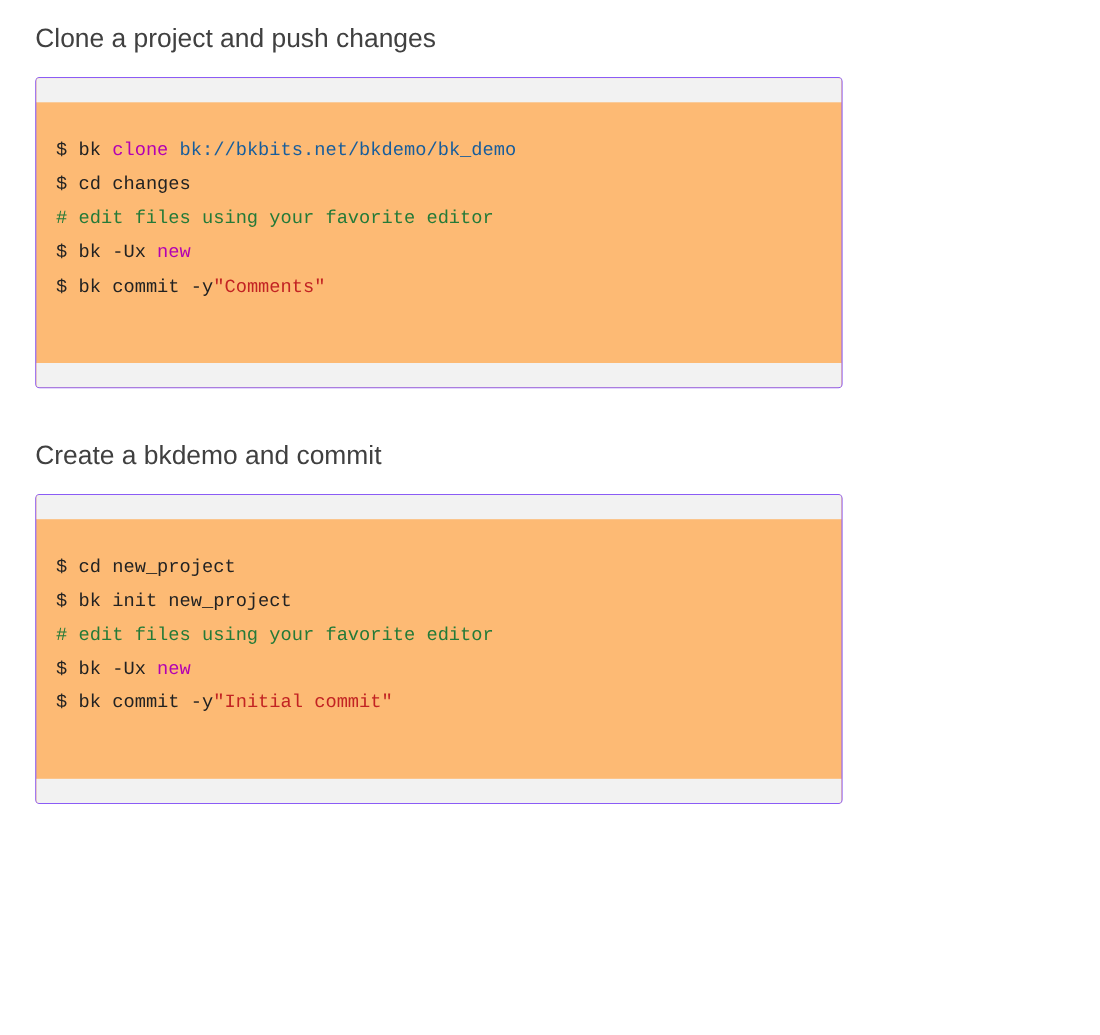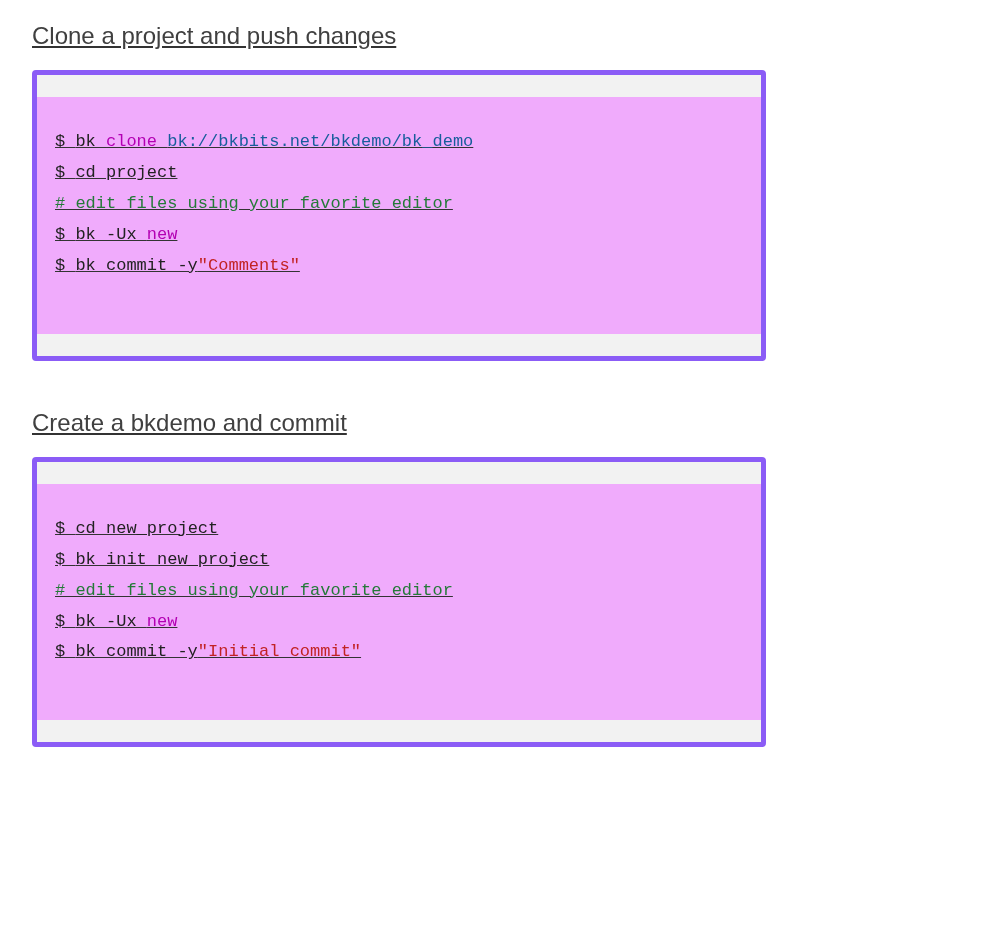--- a/index.html
+++ b/index.html
@@ -6,35 +6,34 @@
     margin: 0;
     padding: 0;
     background: #ffffff;
     font-family: "Helvetica Neue", Helvetica, Arial, sans-serif;
     color: #333;
   }
   .page {
     width: 798px;
     box-sizing: border-box;
     padding: 22px 32px 40px 32px;
-    text-decoration: underline;
   }
   .section {
     margin-bottom: 48px;
   }
   .section-title {
     font-size: 24px;
     font-weight: 400;
     color: #404040;
     margin: 0 0 20px 0;
   }
   .code-panel {
-    border: 5px solid #8b5cf6;
+    border: 1px solid #8b5cf6;
     border-radius: 4px;
-    background: #f0abfc;
+    background: #fdba74;
     overflow: hidden;
   }
   .code-bar {
     height: 22px;
     background: #f2f2f2;
   }
   .code-body {
     padding: 30px 18px 52px 18px;
   }
   .code-line {
@@ -55,21 +54,21 @@
 <body>
 
 <div class="page">
 
   <div class="section">
     <h2 class="section-title">Clone a project and push changes</h2>
     <div class="code-panel">
       <div class="code-bar"></div>
       <div class="code-body">
         <div class="code-line"><span class="tok-prompt">$ </span><span class="tok-cmd">bk </span><span class="tok-sub">clone </span><span class="tok-arg">bk://bkbits.net/bkdemo/bk_demo</span></div>
-        <div class="code-line"><span class="tok-prompt">$ </span><span class="tok-cmd">cd </span><span class="tok-cmd">project</span></div>
+        <div class="code-line"><span class="tok-prompt">$ </span><span class="tok-cmd">cd </span><span class="tok-cmd">changes</span></div>
         <div class="code-line"><span class="tok-comment"># edit files using your favorite editor</span></div>
         <div class="code-line"><span class="tok-prompt">$ </span><span class="tok-cmd">bk -Ux </span><span class="tok-sub">new</span></div>
         <div class="code-line"><span class="tok-prompt">$ </span><span class="tok-cmd">bk commit -y</span><span class="tok-str">"Comments"</span></div>
       </div>
       <div class="code-bar"></div>
     </div>
   </div>
 
   <div class="section">
     <h2 class="section-title">Create a bkdemo and commit</h2>

